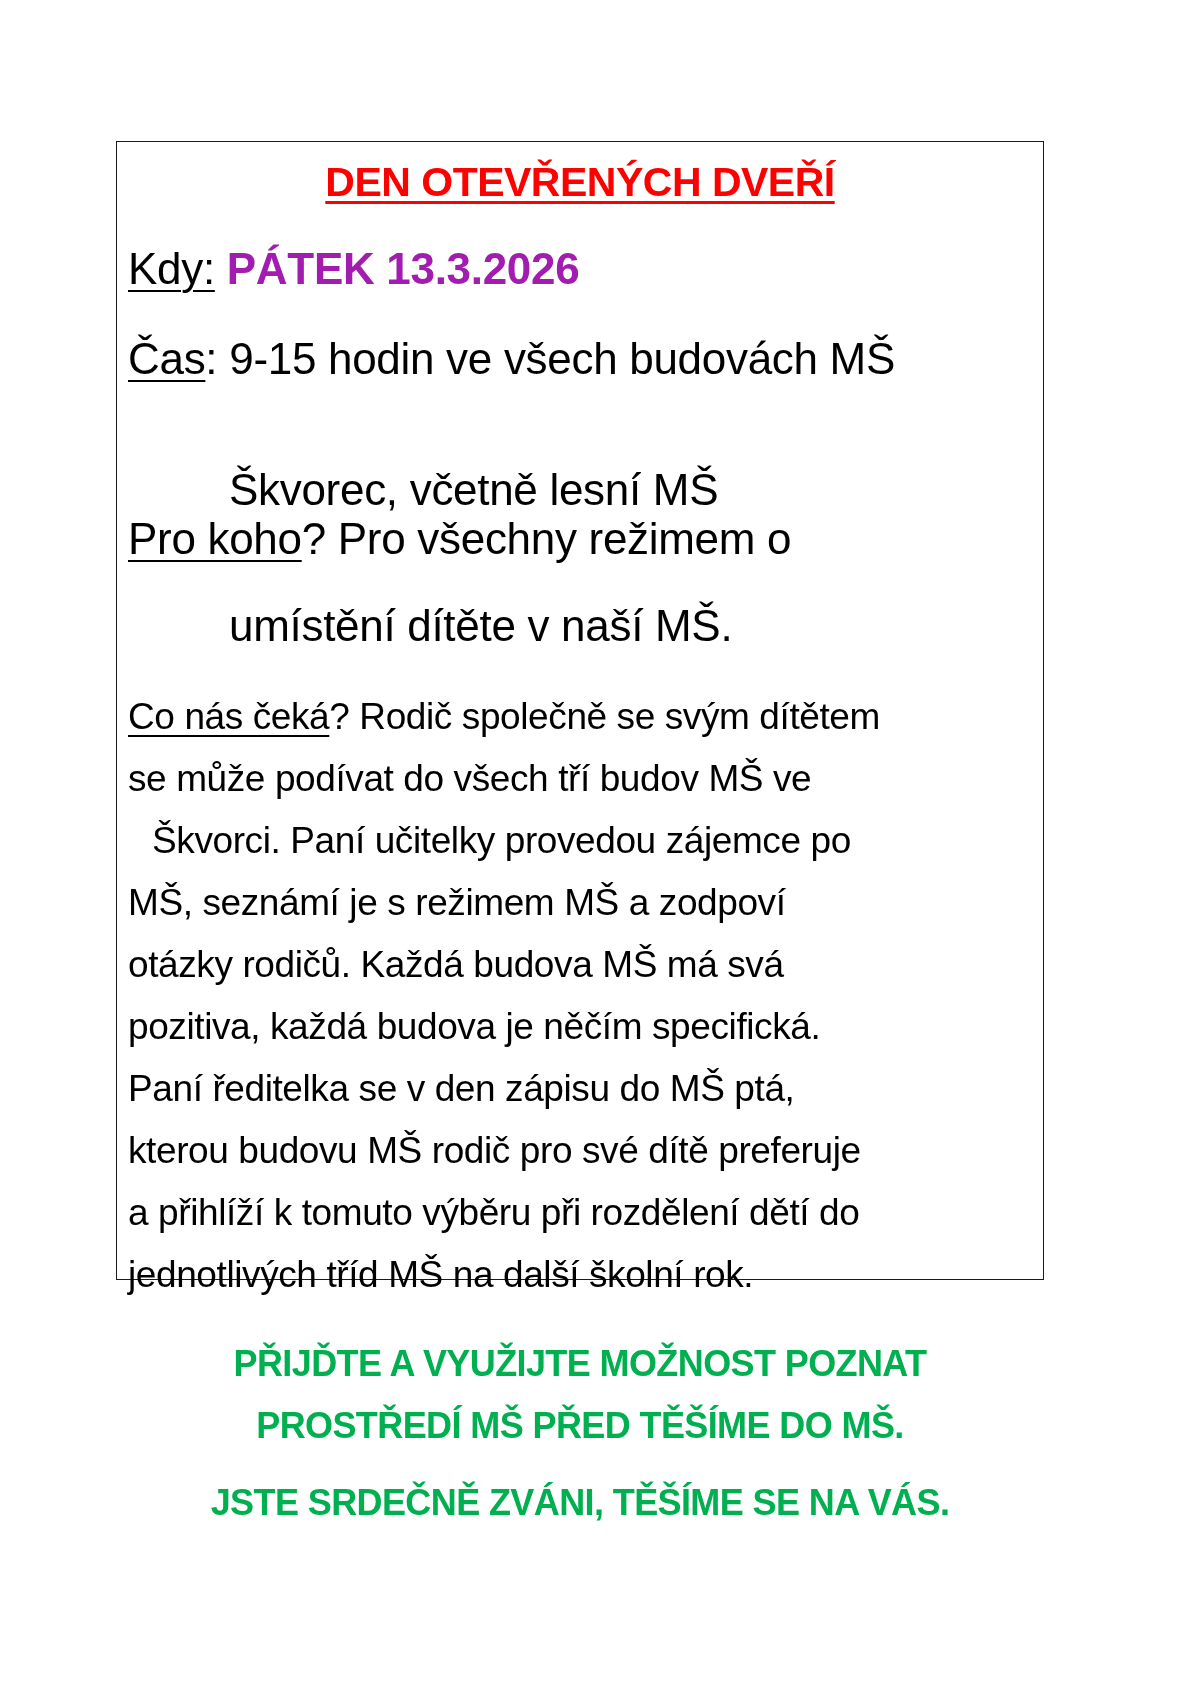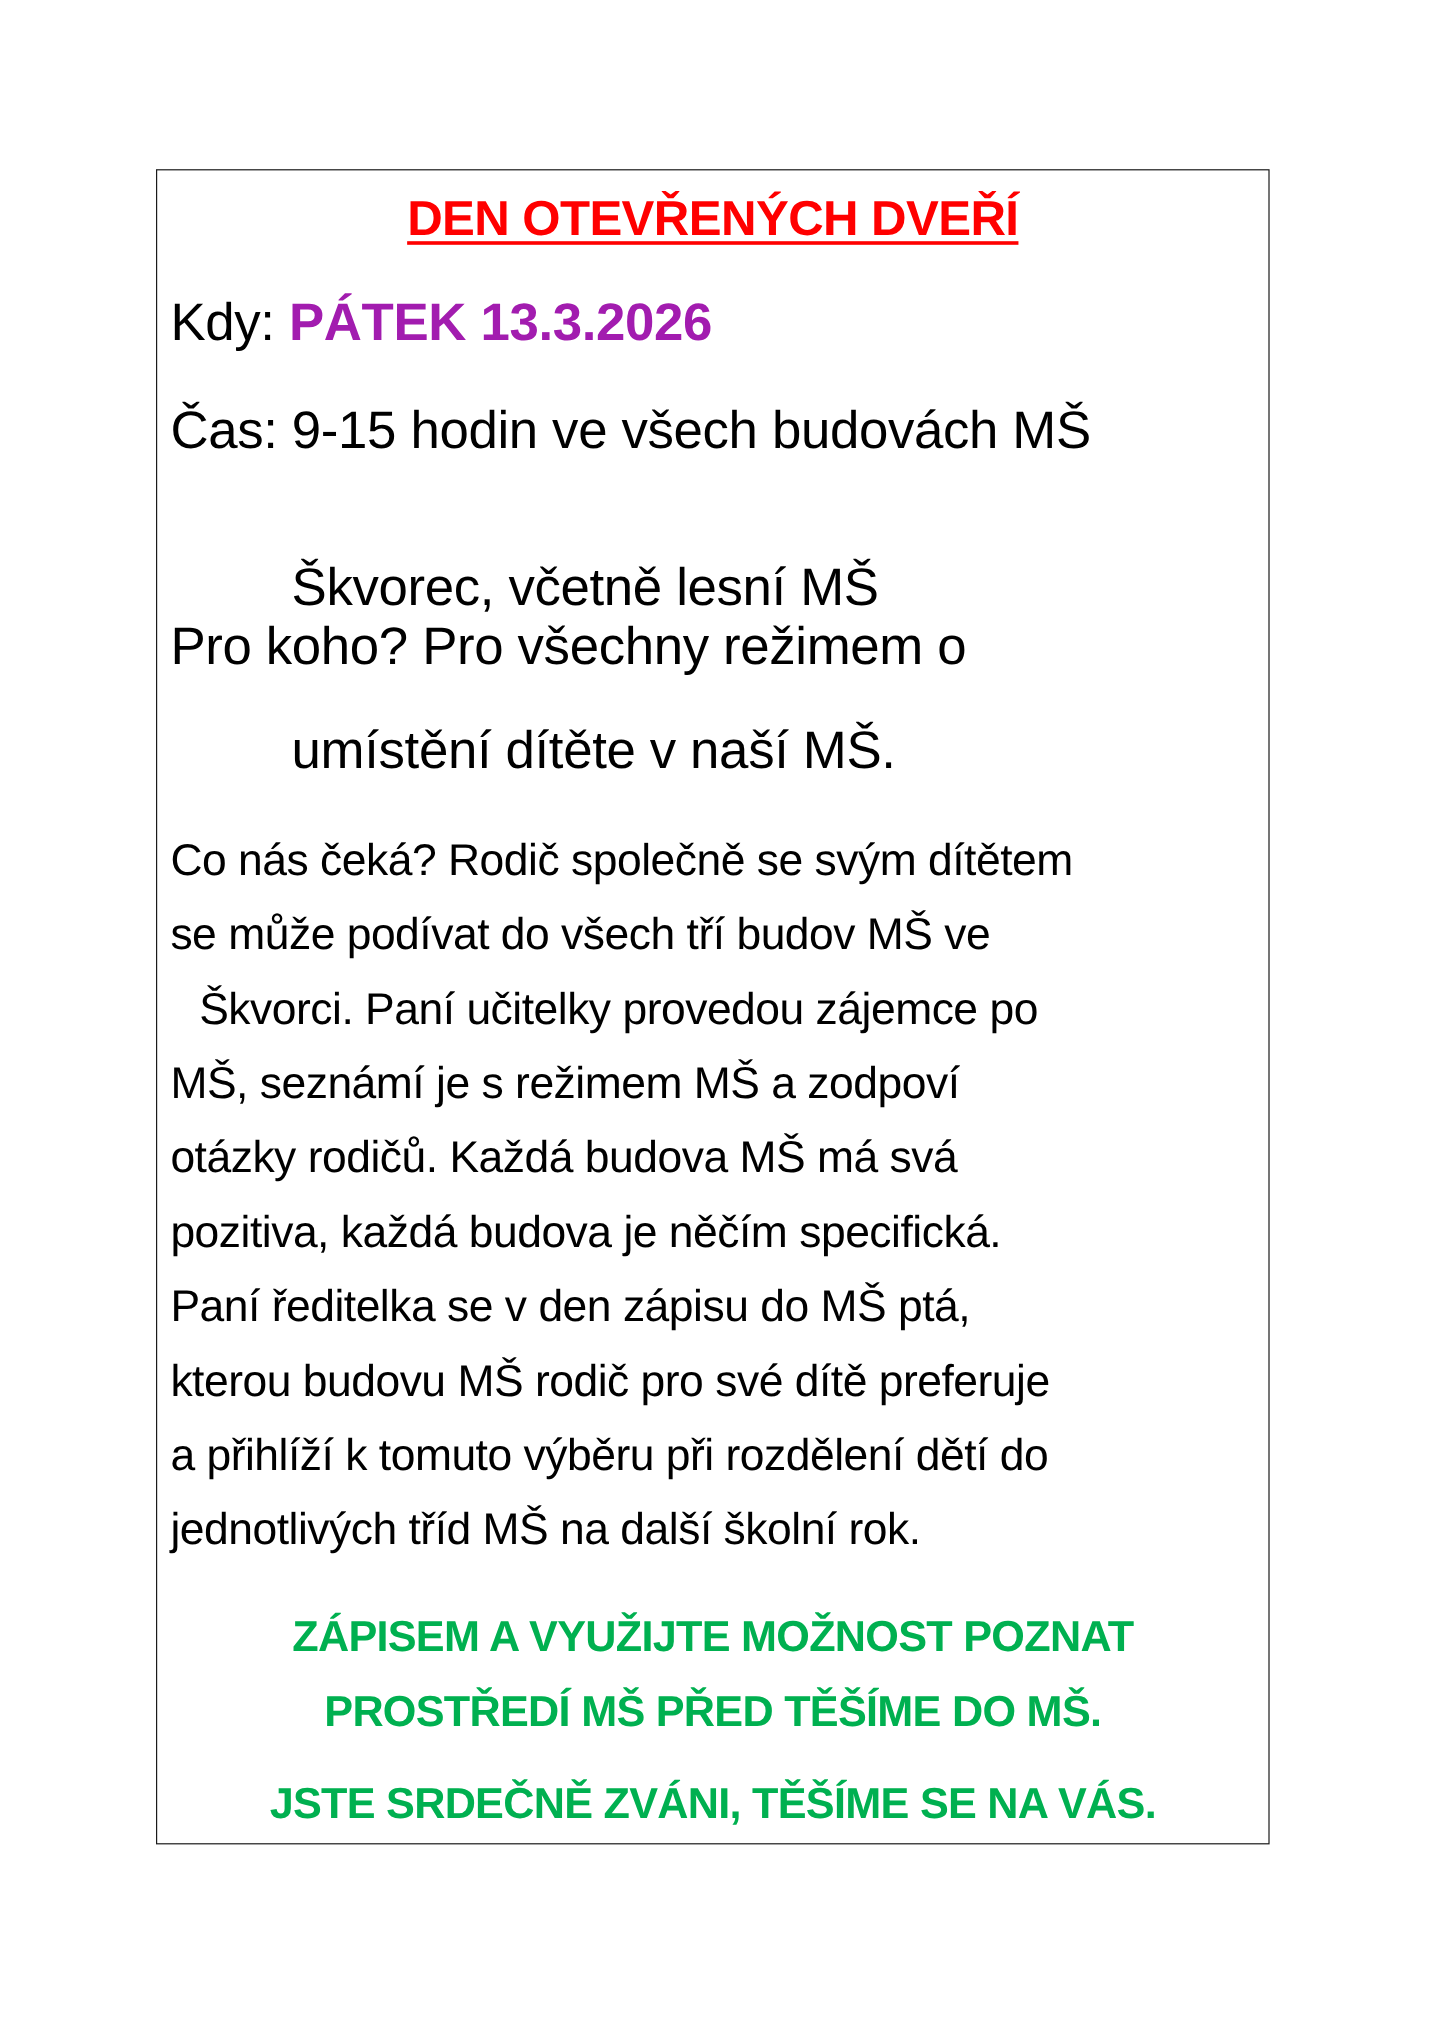--- a/index.html
+++ b/index.html
@@ -10,24 +10,24 @@
     body {
       width: 1191px;
       height: 1684px;
       position: relative;
       overflow: hidden;
       font-family: "Liberation Sans", "DejaVu Sans", sans-serif;
       color: #000000;
     }
     .page-frame {
       position: absolute;
-      left: 130px;
+      left: 116px;
       top: 141px;
       width: 928px;
-      height: 1396px;
+      height: 1139px;
       border: 1.5px solid #1a1a1a;
       box-sizing: border-box;
     }
     .line {
       position: absolute;
       white-space: nowrap;
       line-height: 1;
     }
     .title {
       left: 0;
@@ -42,20 +42,21 @@
       color: #FF0000;
       text-decoration: underline;
       text-decoration-thickness: 3px;
       text-underline-offset: 5px;
     }
     .big {
       font-size: 44px;
       letter-spacing: -0.3px;
     }
     .u {
+      text-decoration: underline;
       text-decoration-thickness: 2px;
       text-underline-offset: 6px;
     }
     .blue {
       color: #a21caf;
       font-weight: bold;
     }
     .body-line {
       left: 11px;
       font-size: 37px;
@@ -105,17 +106,17 @@
   <div class="line body-line" style="top:618px;">se může podívat do všech tří budov MŠ ve</div>
   <div class="line body-line" style="top:680px;margin-left:24px;">Škvorci. Paní učitelky provedou zájemce po</div>
   <div class="line body-line" style="top:742px;">MŠ, seznámí je s režimem MŠ a zodpoví</div>
   <div class="line body-line" style="top:804px;">otázky rodičů. Každá budova MŠ má svá</div>
   <div class="line body-line" style="top:866px;">pozitiva, každá budova je něčím specifická.</div>
   <div class="line body-line" style="top:928px;">Paní ředitelka se v den zápisu do MŠ ptá,</div>
   <div class="line body-line" style="top:990px;">kterou budovu MŠ rodič pro své dítě preferuje</div>
   <div class="line body-line" style="top:1052px;">a přihlíží k tomuto výběru při rozdělení dětí do</div>
   <div class="line body-line" style="top:1114px;">jednotlivých tříd MŠ na další školní rok.</div>
 
-  <div class="line green" style="top:1204px;">ZÁPISEM A VYUŽIJTE MOŽNOST POZNAT</div>
+  <div class="line green" style="top:1204px;">PŘIJĎTE A VYUŽIJTE MOŽNOST POZNAT</div>
   <div class="line green" style="top:1266px;">PROSTŘEDÍ MŠ PŘED TĚŠÍME DO MŠ.</div>
   <div class="line green" style="top:1343px;">JSTE SRDEČNĚ ZVÁNI, TĚŠÍME SE NA VÁS.</div>
 
 </div>
 
 </body></html>

